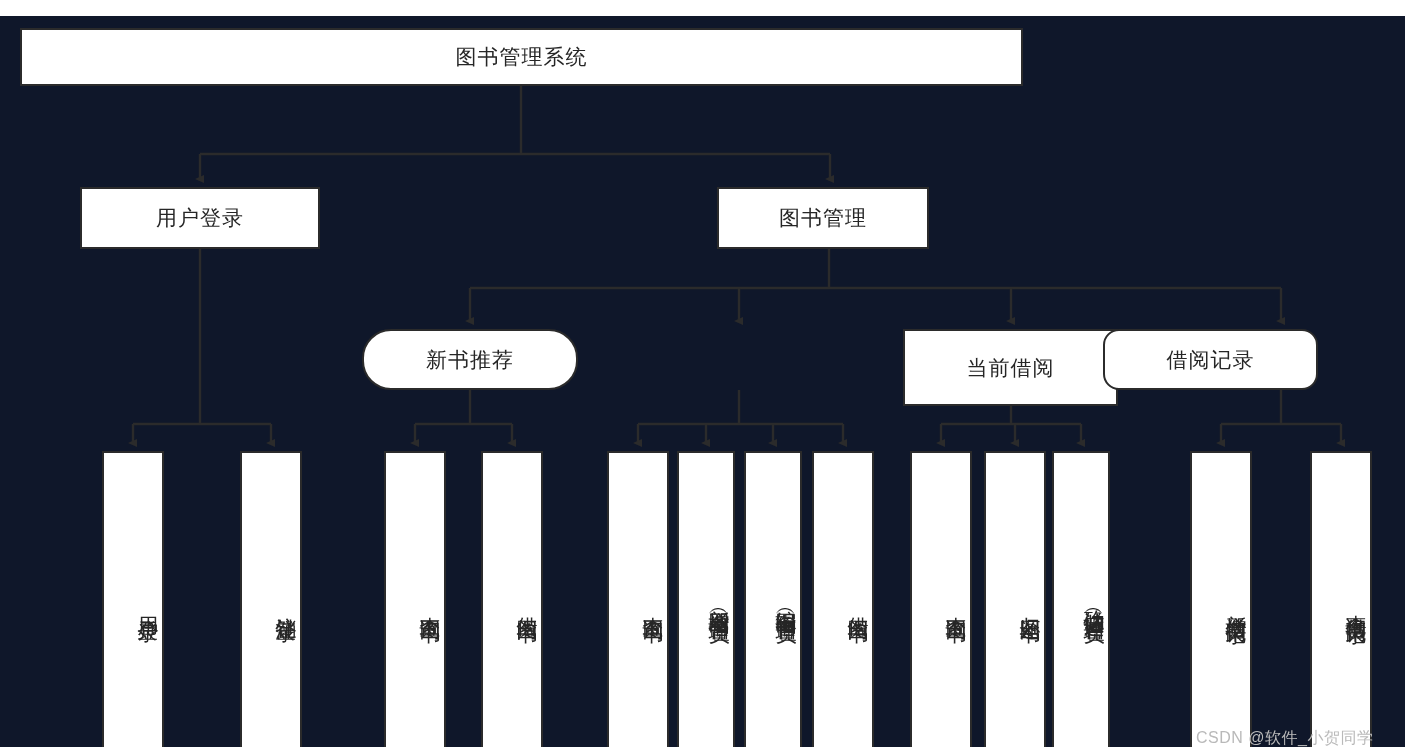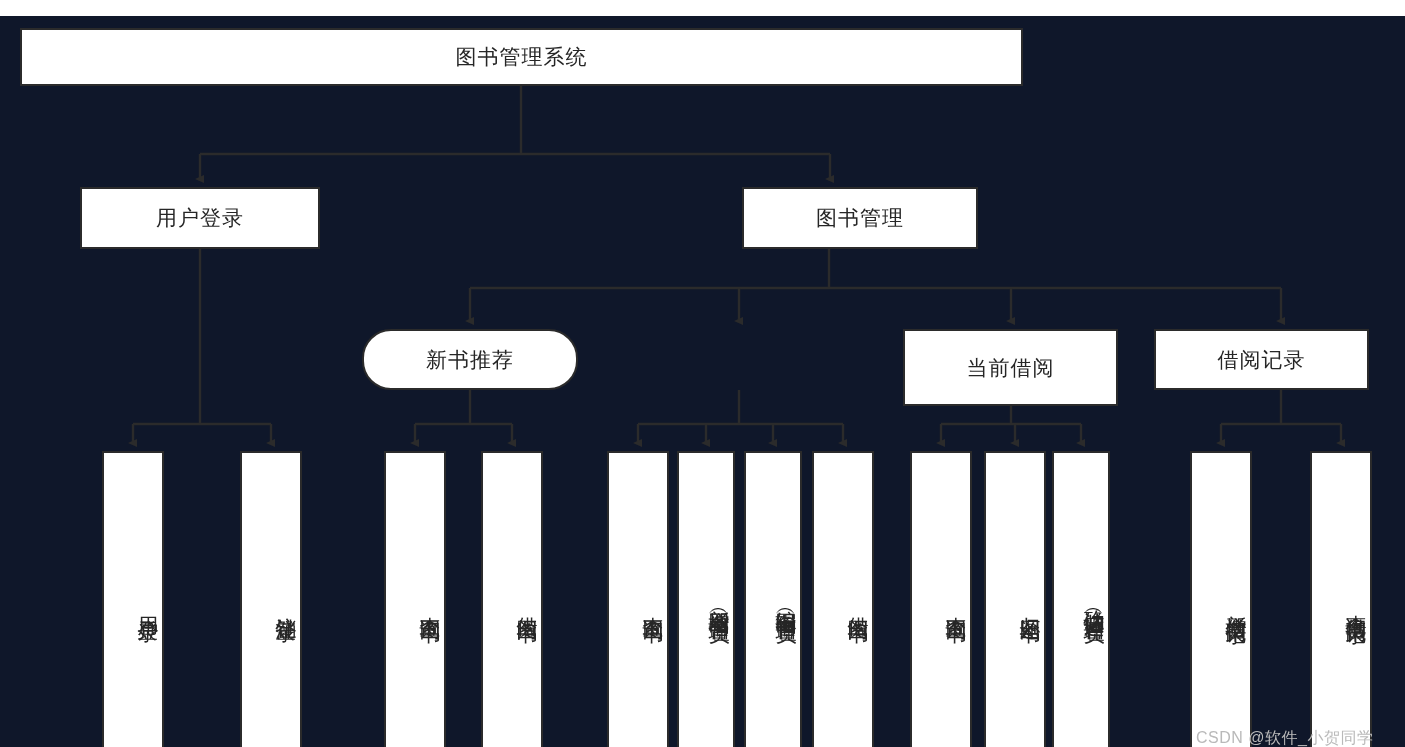--- a/index.html
+++ b/index.html
@@ -66,25 +66,25 @@
       <path d="M1281,374 L1281,408"></path>
       <path d="M1221,408 L1341,408"></path>
       <path d="M1221,408 L1221,427" marker-end="url(#arrow)"></path>
       <path d="M1341,408 L1341,427" marker-end="url(#arrow)"></path>
     </g>
   </svg>
 
   <div class="node horiz" style="left: 20px; top: 12px; width: 1003px; height: 58px;">图书管理系统</div>
 
   <div class="node horiz" style="left: 80px; top: 171px; width: 240px; height: 62px;">用户登录</div>
-  <div class="node horiz" style="left: 742px; top: 171px; width: 236px; height: 62px;">图书管理</div>
+  <div class="node horiz" style="left: 717px; top: 171px; width: 212px; height: 62px;">图书管理</div>
 
   <div class="node horiz" style="left: 362px; top: 313px; width: 216px; height: 61px; border-radius: 29px;">新书推荐</div>
   <div class="node horiz" style="left: 903px; top: 313px; width: 215px; height: 77px;">当前借阅</div>
-  <div class="node horiz" style="left: 1154px; top: 313px; width: 215px; height: 61px;">借阅记录</div>
+  <div class="node horiz" style="left: 1103px; top: 313px; width: 215px; height: 61px; border-radius: 16px;">借阅记录</div>
 
   <div class="node vert" style="left: 102px; top: 435px; width: 62px; height: 298px;">用户登录</div>
   <div class="node vert" style="left: 240px; top: 435px; width: 62px; height: 298px;">注销登录</div>
   <div class="node vert" style="left: 384px; top: 435px; width: 62px; height: 298px;">查询图书</div>
   <div class="node vert" style="left: 481px; top: 435px; width: 62px; height: 298px;">借阅图书</div>
   <div class="node vert" style="left: 607px; top: 435px; width: 62px; height: 298px;">查询图书</div>
   <div class="node vert tall" style="left: 677px; top: 435px; width: 58px; height: 298px;">新增图书（管理员）</div>
   <div class="node vert tall" style="left: 744px; top: 435px; width: 58px; height: 298px;">编辑图书（管理员）</div>
   <div class="node vert" style="left: 812px; top: 435px; width: 62px; height: 298px;">借阅图书</div>
   <div class="node vert" style="left: 910px; top: 435px; width: 62px; height: 298px;">查询图书</div>

